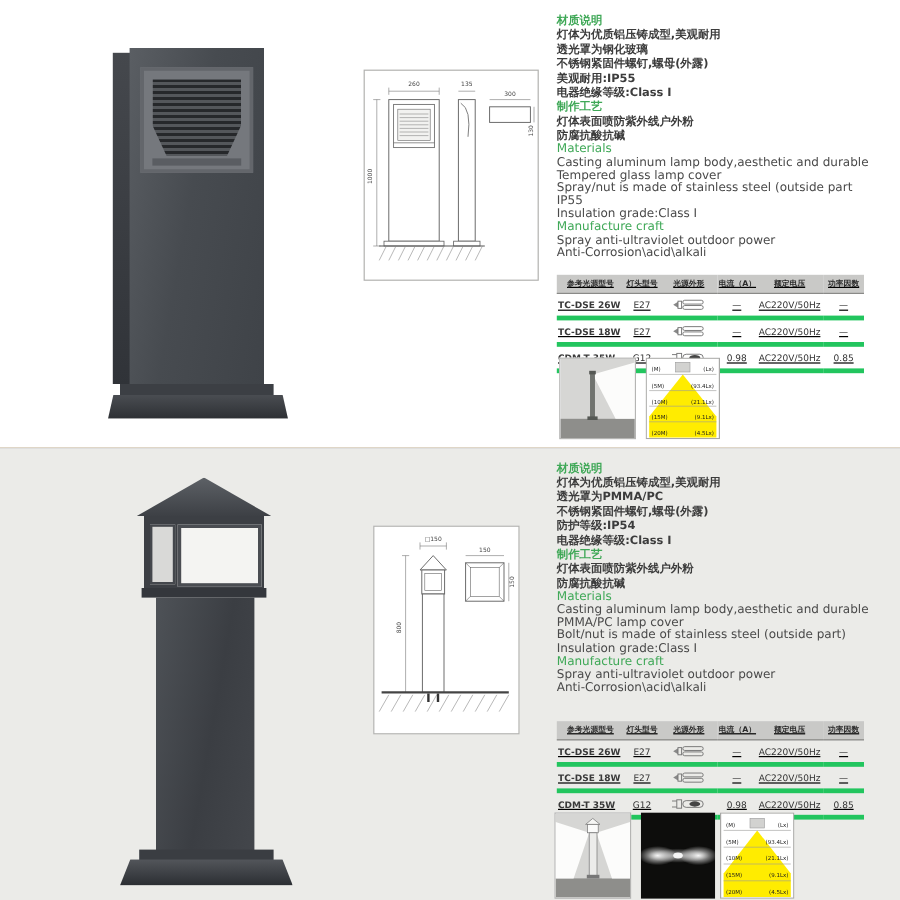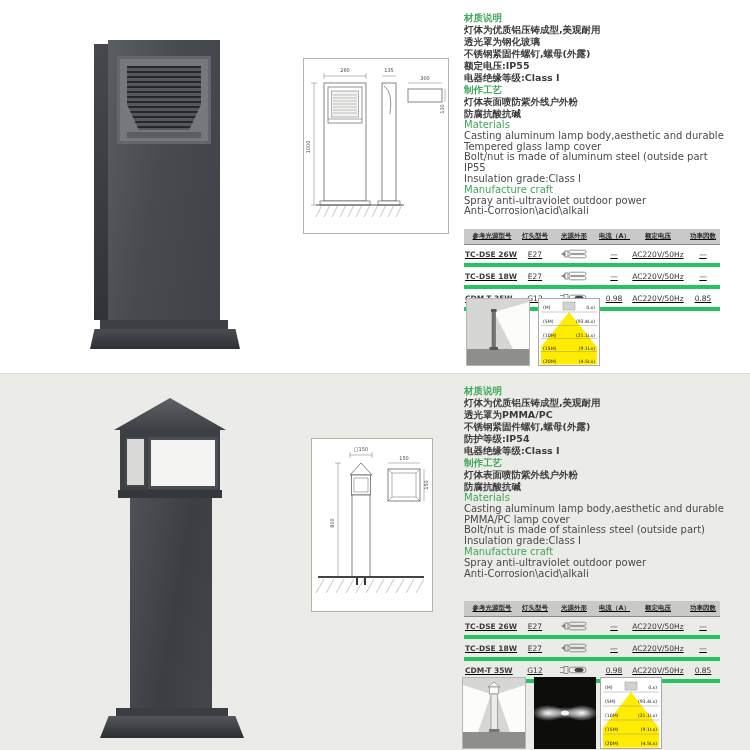--- a/index.html
+++ b/index.html
@@ -133,29 +133,29 @@
           <line x1="98" y1="146" x2="92" y2="158"></line>
         </g>
       </svg>
     </div>
 
     <div class="info" style="left:464px;top:12px;">
       <div class="line cn green">材质说明</div>
       <div class="line cn">灯体为优质铝压铸成型,美观耐用</div>
       <div class="line cn">透光罩为钢化玻璃</div>
       <div class="line cn">不锈钢紧固件螺钉,螺母(外露)</div>
-      <div class="line cn">额定电压:IP55</div>
+      <div class="line cn">美观耐用:IP55</div>
       <div class="line cn">电器绝缘等级:Class I</div>
       <div class="line cn green">制作工艺</div>
       <div class="line cn">灯体表面喷防紫外线户外粉</div>
       <div class="line cn">防腐抗酸抗碱</div>
       <div class="line en green">Materials</div>
       <div class="line en">Casting aluminum lamp body,aesthetic and durable</div>
       <div class="line en">Tempered glass lamp cover</div>
-      <div class="line en">Bolt/nut is made of aluminum steel (outside part</div>
+      <div class="line en">Spray/nut is made of stainless steel (outside part</div>
       <div class="line en">IP55</div>
       <div class="line en">Insulation grade:Class I</div>
       <div class="line en green">Manufacture craft</div>
       <div class="line en">Spray anti-ultraviolet outdoor power</div>
       <div class="line en">Anti-Corrosion\acid\alkali</div>
     </div>
 
     <table class="spec-table abs" style="left:464px;top:229px;">
       <colgroup>
           <col style="width:56px">

